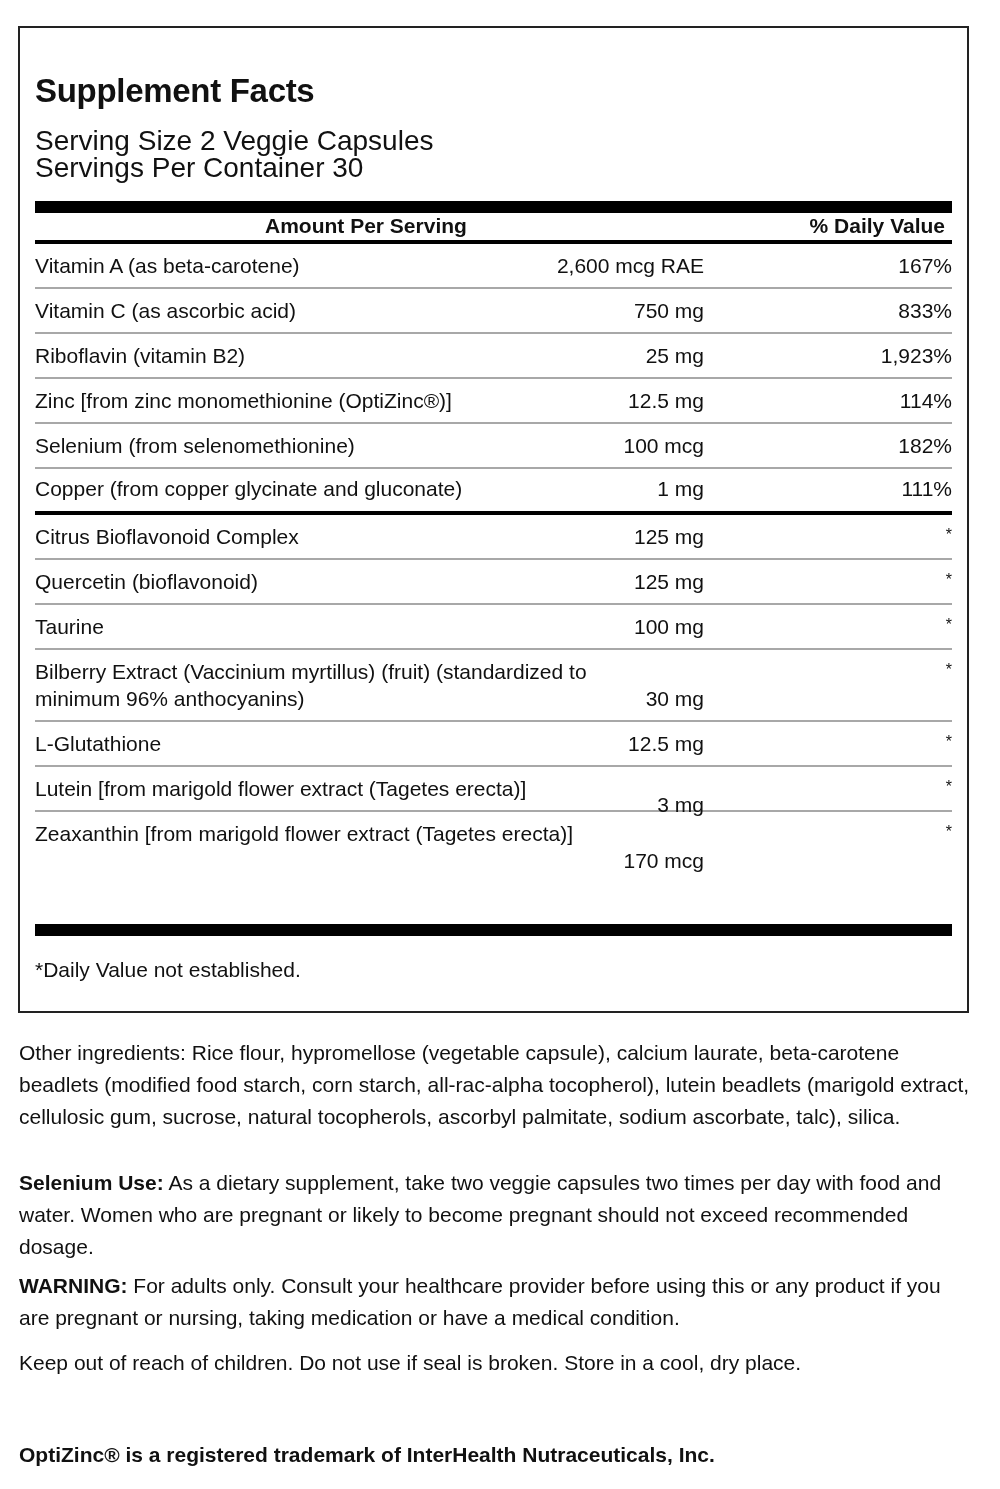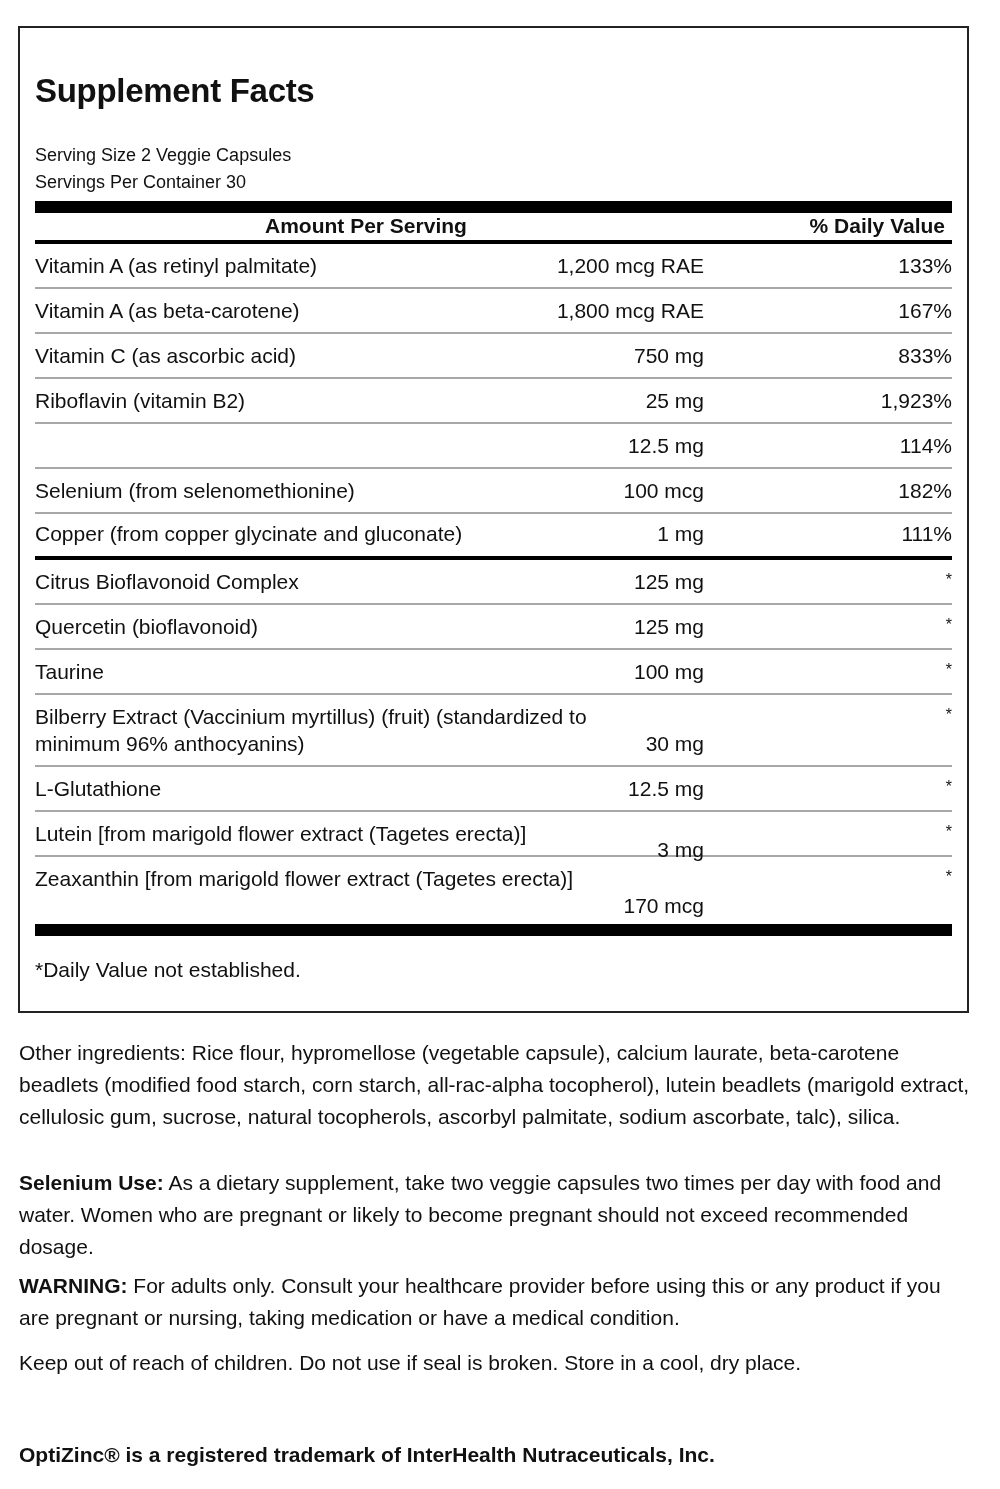--- a/index.html
+++ b/index.html
@@ -1,19 +1,19 @@
 <!DOCTYPE html>
 <html><head>
 <meta charset="utf-8">
 <style>
   html, body { margin: 0; padding: 0; background: #ffffff; }
   body { width: 1000px; height: 1489px; position: relative; font-family: "Liberation Sans", sans-serif; color: #111; }
   .box { position: absolute; left: 18px; top: 26px; width: 947px; height: 983px; border: 2px solid #222; box-sizing: content-box; }
   .title { position: absolute; left: 35px; top: 72px; font-size: 33px; font-weight: bold; letter-spacing: -0.3px; margin: 0; }
-  .serving { position: absolute; left: 35px; top: 142px; font-size: 18px; line-height: 27px; }
+  .serving { position: absolute; left: 35px; top: 127px; font-size: 28px; line-height: 27px; }
   .bar-top { position: absolute; left: 35px; top: 201px; width: 917px; height: 12px; background: #000; }
   .hdr { position: absolute; left: 35px; top: 213px; width: 917px; height: 28px; font-size: 21px; font-weight: bold; }
   .hdr .amt { position: absolute; left: 230px; top: 1px; }
   .hdr .dv { position: absolute; right: 7px; top: 1px; }
   .hdr-line { position: absolute; left: 35px; top: 240px; width: 917px; height: 4px; background: #000; }
   .rows { position: absolute; left: 35px; top: 244px; width: 917px; }
   .row { position: relative; border-bottom: 2px solid #a8a8a8; font-size: 21px; }
   .row.thick { border-bottom: 4px solid #000; }
   .row.last { border-bottom: none; }
   .row .name { position: absolute; left: 0; top: 8px; line-height: 27px; }
@@ -40,40 +40,36 @@
 <div class="bar-top"></div>
 
 <div class="hdr">
   <span class="amt">Amount Per Serving</span>
   <span class="dv">% Daily Value</span>
 </div>
 <div class="hdr-line"></div>
 
 <div class="rows">
   <div class="row" style="height:43px">
-    <span class="name">Vitamin A (as retinyl palmitate)</span>
-    <span class="amount" style="top:8px">1,200 mcg RAE</span>
-    <span class="pct">133%</span>
-  </div>
-  <div class="row" style="height:43px">
     <span class="name">Vitamin A (as beta-carotene)</span>
-    <span class="amount" style="top:8px">1,800 mcg RAE</span>
+    <span class="amount" style="top:8px">2,600 mcg RAE</span>
     <span class="pct">167%</span>
   </div>
   <div class="row" style="height:43px">
     <span class="name">Vitamin C (as ascorbic acid)</span>
     <span class="amount" style="top:8px">750 mg</span>
     <span class="pct">833%</span>
   </div>
   <div class="row" style="height:43px">
     <span class="name">Riboflavin (vitamin B2)</span>
     <span class="amount" style="top:8px">25 mg</span>
     <span class="pct">1,923%</span>
   </div>
   <div class="row" style="height:43px">
+    <span class="name">Zinc [from zinc monomethionine (OptiZinc®)]</span>
     <span class="amount" style="top:8px">12.5 mg</span>
     <span class="pct">114%</span>
   </div>
   <div class="row" style="height:43px">
     <span class="name">Selenium (from selenomethionine)</span>
     <span class="amount" style="top:8px">100 mcg</span>
     <span class="pct">182%</span>
   </div>
   <div class="row thick" style="height:42px">
     <span class="name" style="top:6px">Copper (from copper glycinate and gluconate)</span>

